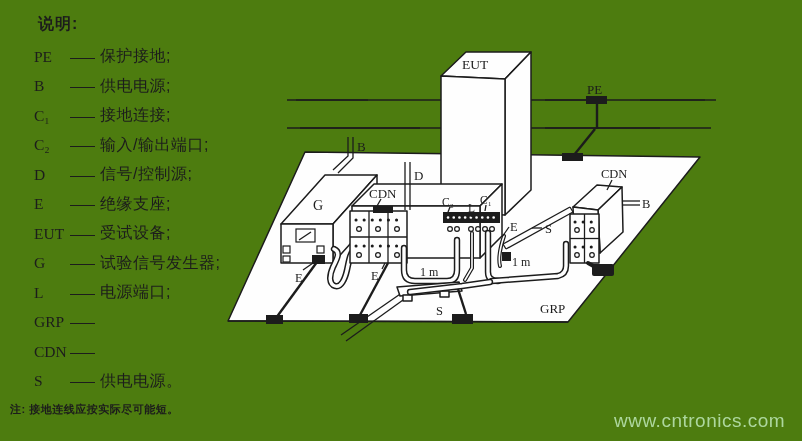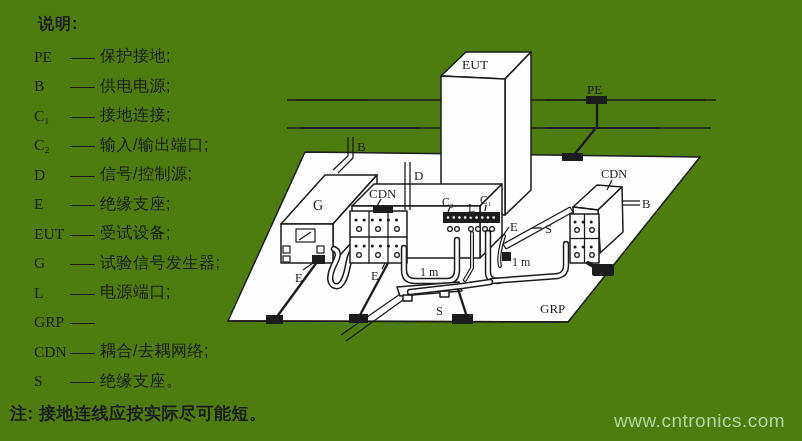--- a/index.html
+++ b/index.html
@@ -6,21 +6,21 @@
   .screen{position:relative;width:802px;height:441px;background:#4d7c0f;overflow:hidden;
           font-family:"Liberation Sans","DejaVu Sans",sans-serif;color:#1c1c1c;}
   .legend-title{position:absolute;left:38px;top:14px;font-size:16px;font-weight:600;
                 letter-spacing:1px;}
   .legend{position:absolute;left:34px;top:42px;list-style:none;margin:0;padding:0;}
   .legend li{display:flex;align-items:center;height:29.5px;white-space:nowrap;}
   .sym{display:inline-block;width:36px;font-family:"Liberation Serif","DejaVu Sans",serif;
        font-size:15.5px;}
   .dash{display:inline-block;width:30px;letter-spacing:-3px;font-size:14px;}
   .desc{font-size:16px;letter-spacing:0.5px;}
-  .note{position:absolute;left:10px;top:402px;font-size:17px;font-weight:600;letter-spacing:0.5px;}
+  .note{position:absolute;left:10px;top:402px;font-size:11px;font-weight:600;letter-spacing:0.5px;}
   .watermark{position:absolute;left:614px;top:410px;font-size:19px;color:#add79e;
              letter-spacing:0.5px;}
   svg{position:absolute;left:0;top:0;}
   .ln{fill:none;stroke:#1c1c1c;stroke-width:1.5;}
   .ln2{fill:none;stroke:#1c1c1c;stroke-width:2.4;}
   .thin{fill:none;stroke:#1c1c1c;stroke-width:1.3;}
   .face{fill:#fefefe;stroke:#1c1c1c;stroke-width:1.5;stroke-linejoin:round;}
   .blk{fill:#1c1c1c;stroke:none;}
   .to{fill:none;stroke:#1c1c1c;stroke-width:6.4;stroke-linejoin:round;stroke-linecap:round;}
   .ti{fill:none;stroke:#fefefe;stroke-width:3.4;stroke-linejoin:round;stroke-linecap:round;}
@@ -84,26 +84,25 @@
       <span class="dash">——</span>
       <span class="desc">电源端口;</span>
       </li>
     <li>
       <span class="sym">GRP</span>
       <span class="dash">——</span>
       </li>
     <li>
       <span class="sym">CDN</span>
       <span class="dash">——</span>
-      <span class="desc">耦合/去耦网络;</span>
       </li>
     <li>
       <span class="sym">S</span>
       <span class="dash">——</span>
-      <span class="desc">绝缘支座。</span>
+      <span class="desc">供电电源。</span>
       </li>
   </ul>
 
   <div class="note">注: 接地连线应按实际尽可能短。</div>
 
   <svg width="802" height="441" viewBox="0 0 802 441">
 
     <g>
       <polygon class="face" points="228,321 305,152 700,157 568,322"></polygon>
       <line class="ln" x1="228" y1="321" x2="568" y2="322" stroke-width="3.2"></line>

